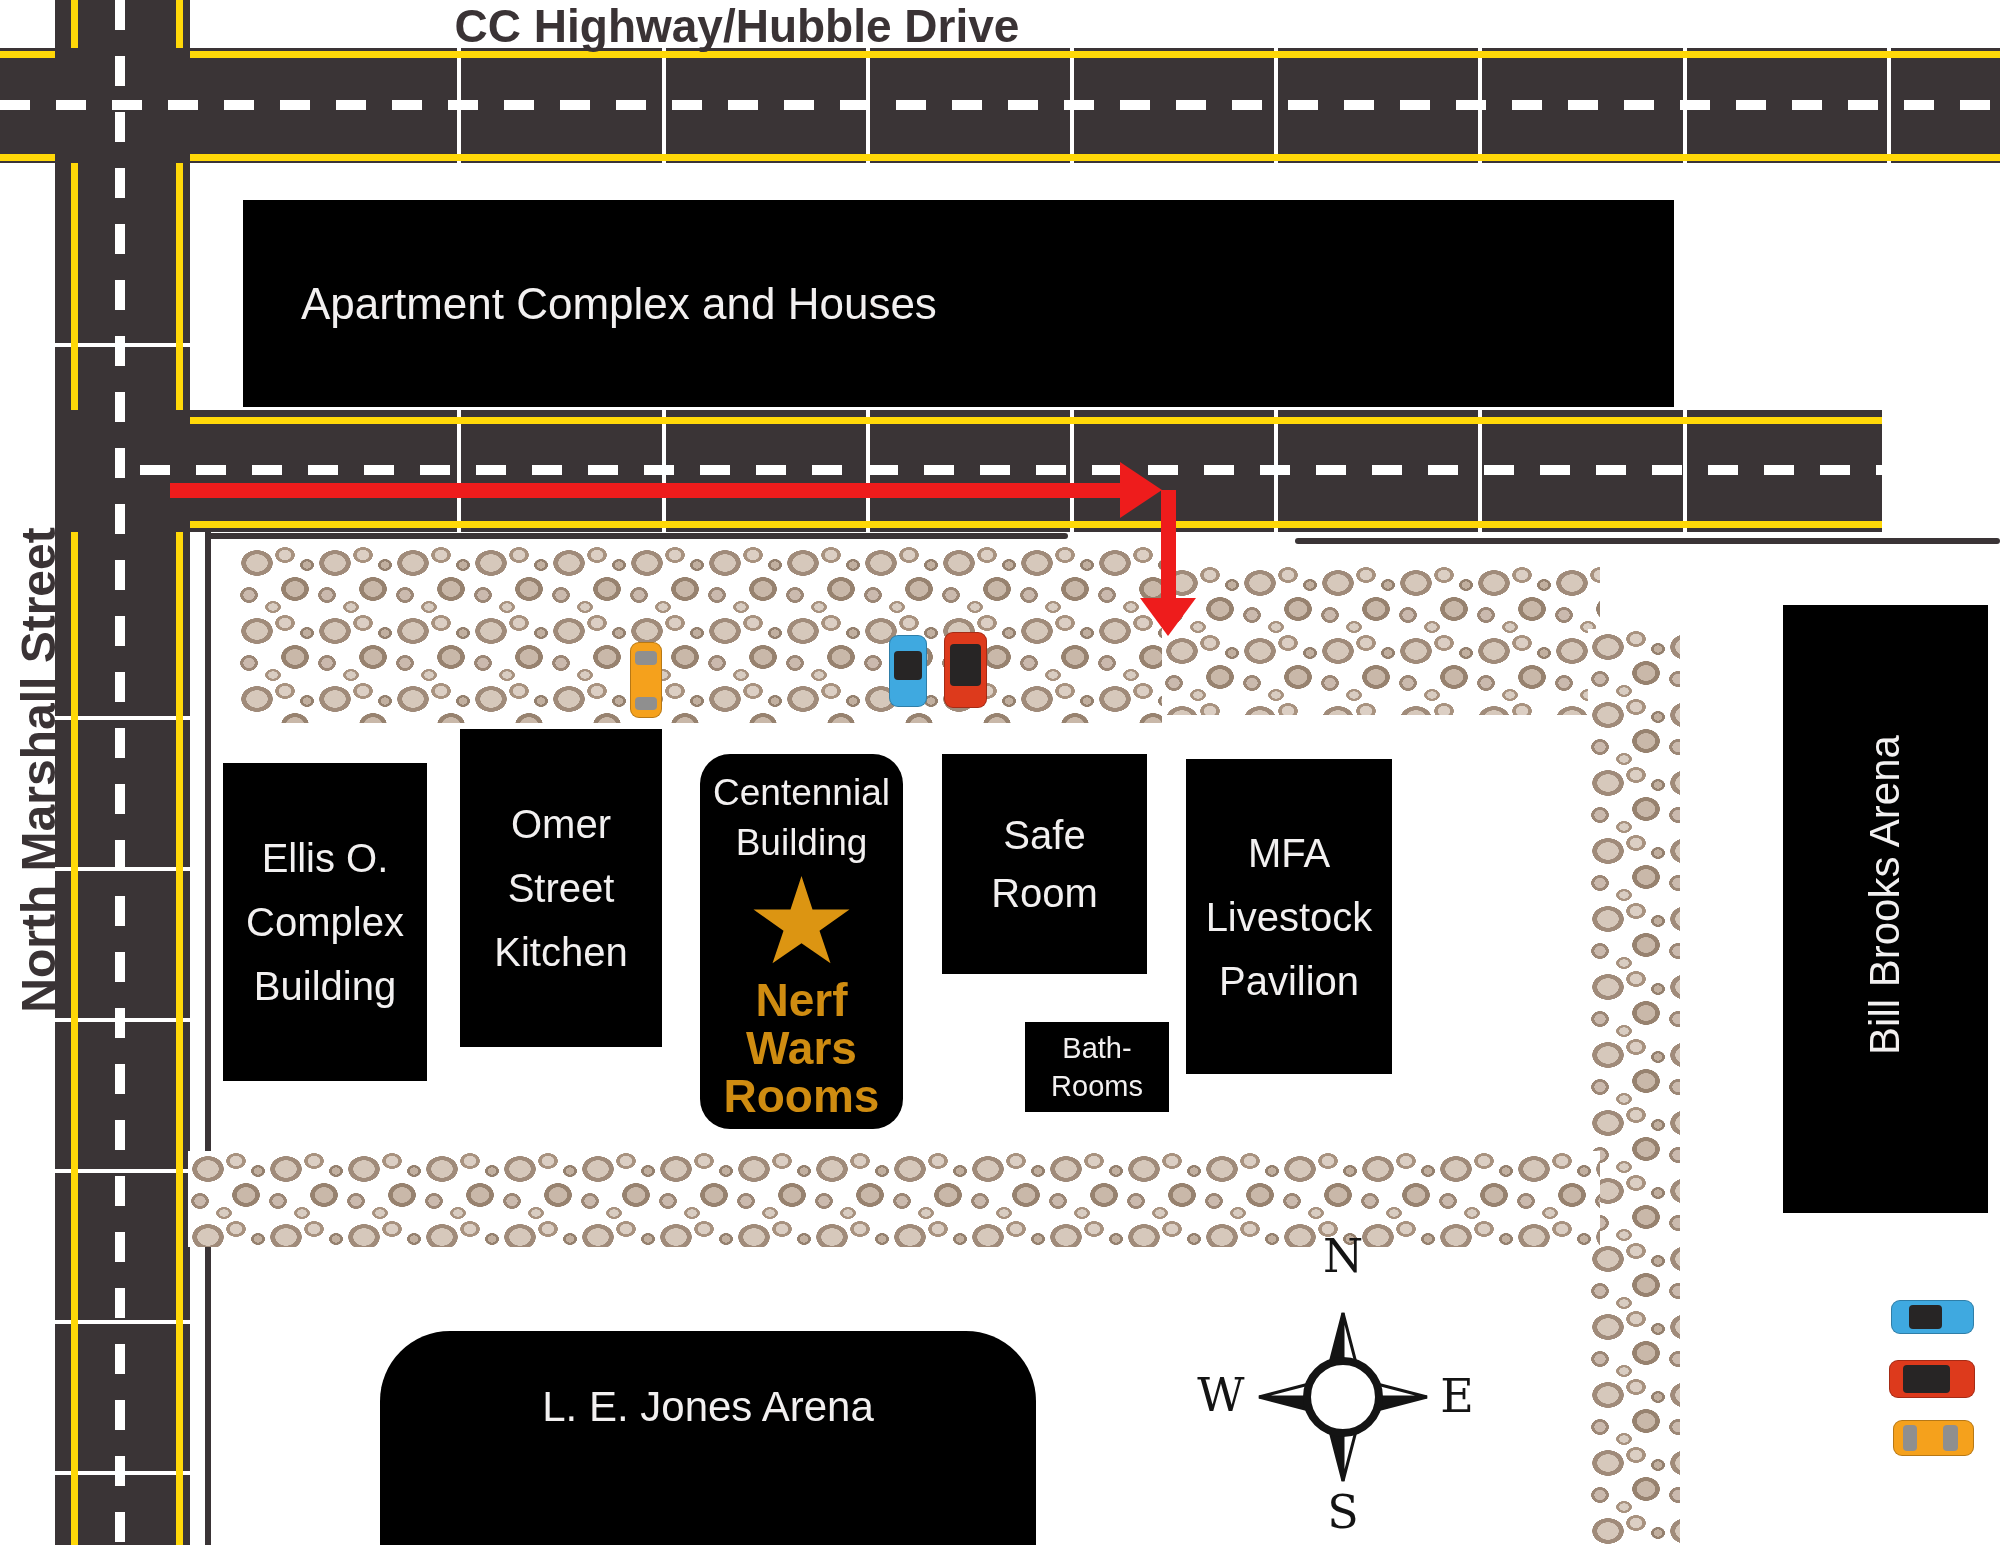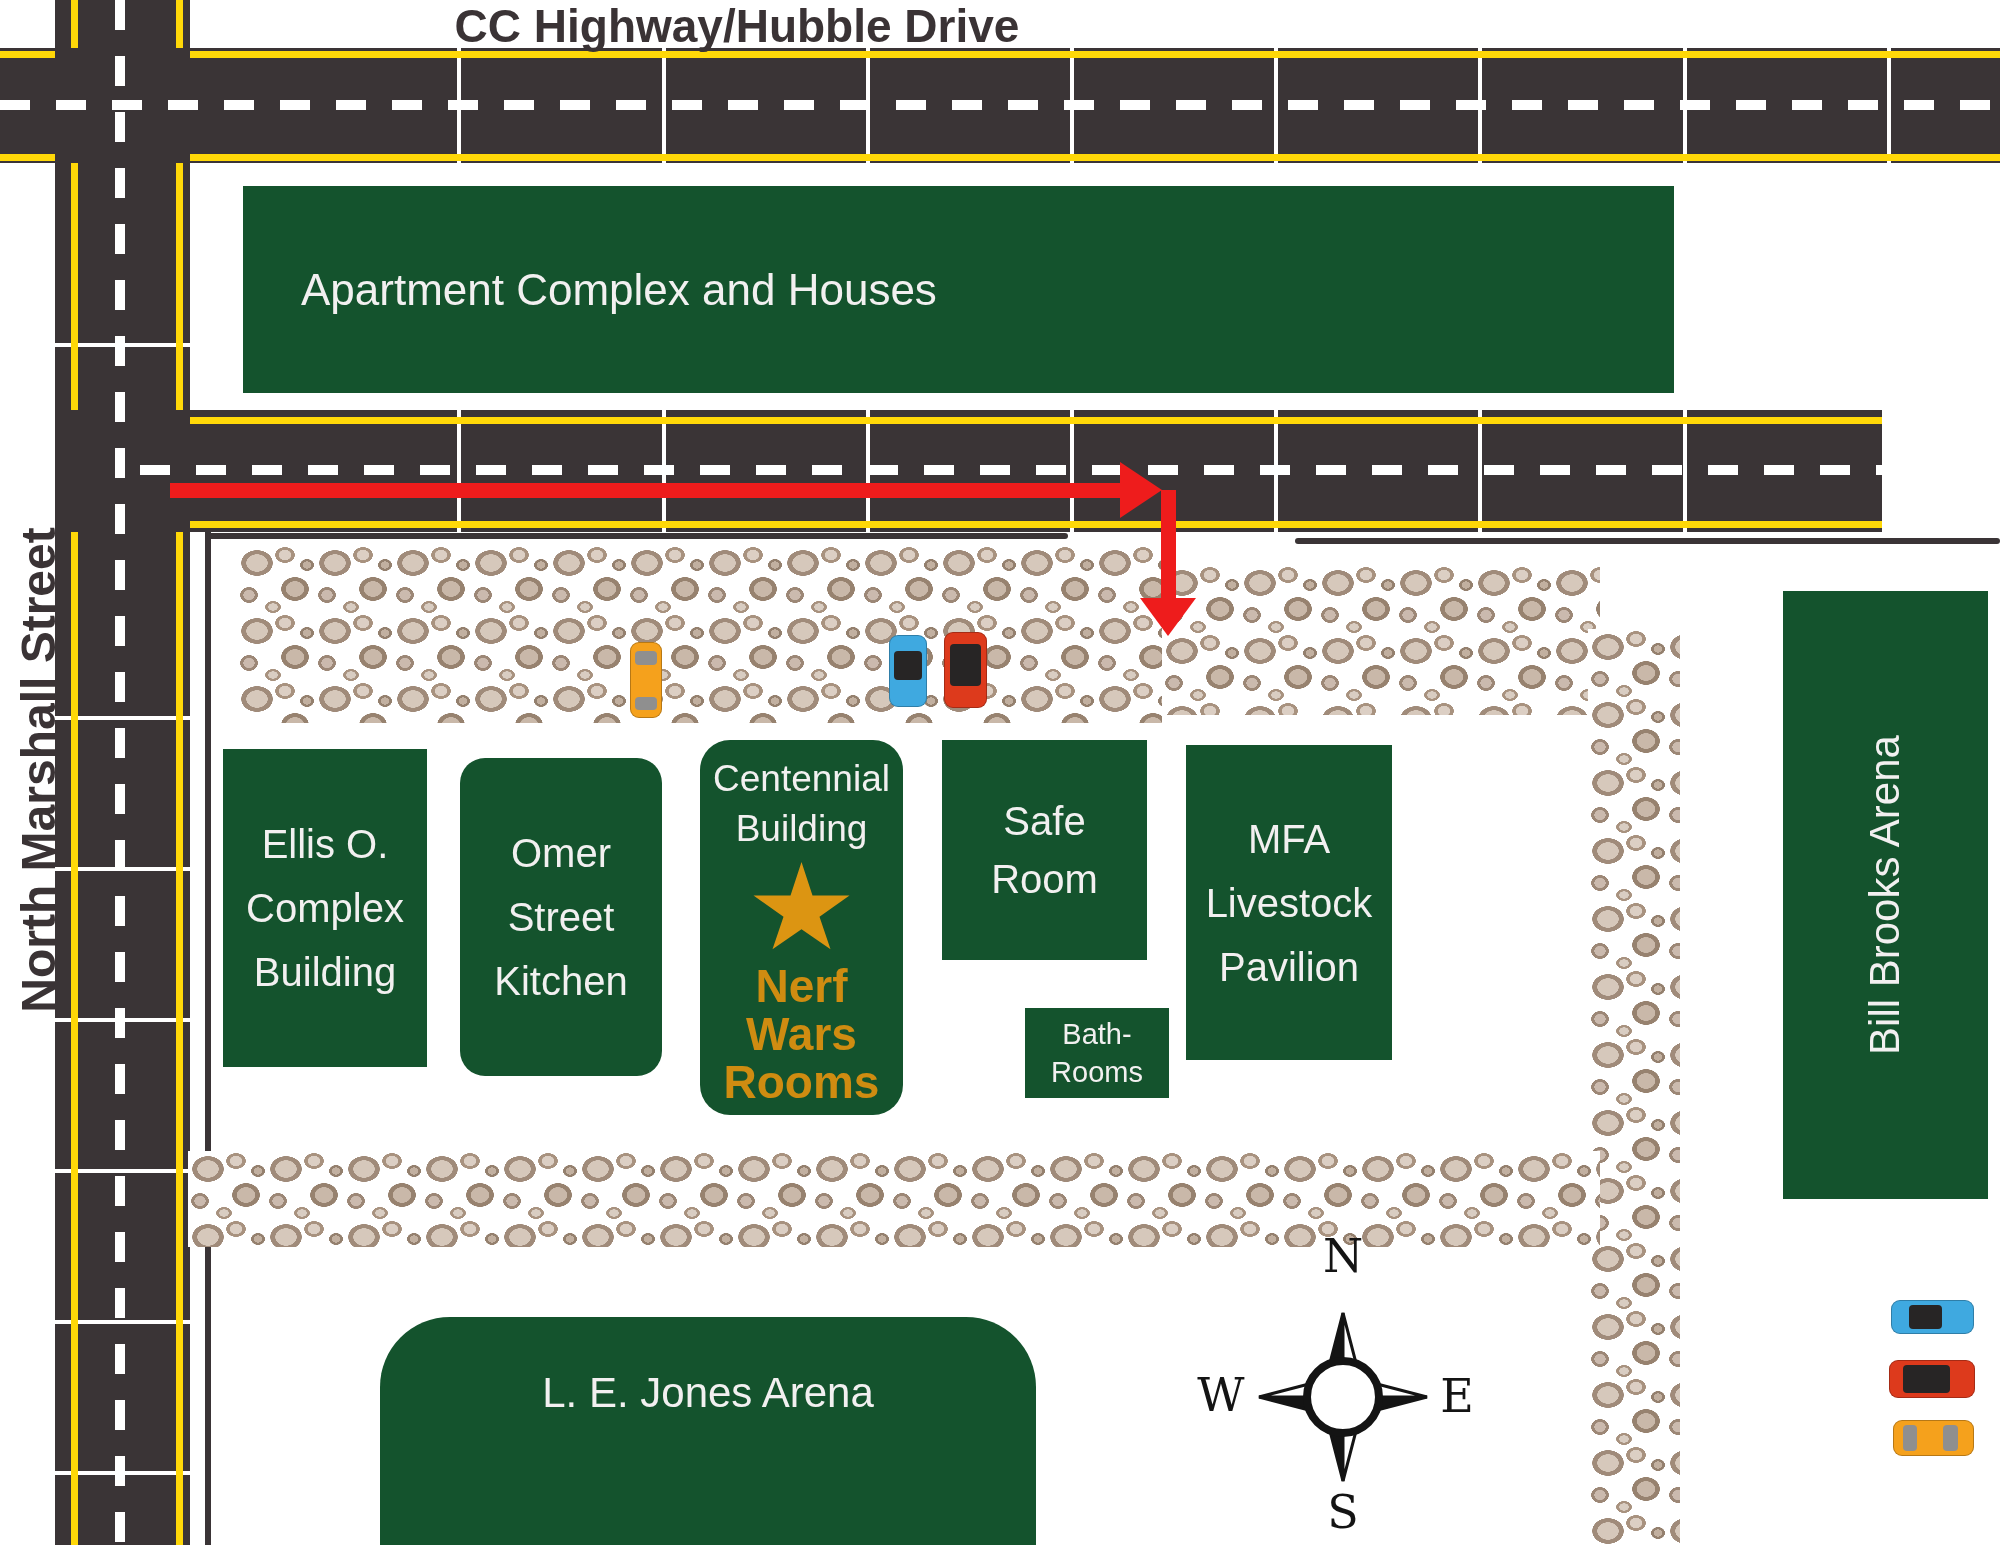--- a/index.html
+++ b/index.html
@@ -21,22 +21,22 @@
     background-image:
       radial-gradient(ellipse 16px 13px at 20px 18px,#d6c8bb 0 66%,#a08b7a 68% 97%,transparent 100%),
       radial-gradient(ellipse 14px 12px at 58px 44px,#c9b8a9 0 64%,#97826f 66% 97%,transparent 100%),
       radial-gradient(ellipse 10px 8px  at 48px 10px,#dccfc4 0 62%,#a8927f 64% 96%,transparent 100%),
       radial-gradient(ellipse 9px 8px   at 12px 50px,#cbbaae 0 62%,#9c8776 64% 96%,transparent 100%),
       radial-gradient(ellipse 8px 6px   at 36px 62px,#d9cdc2 0 60%,#a8927f 62% 96%,transparent 100%),
       radial-gradient(ellipse 7px 6px   at 70px 20px,#c2b0a0 0 60%,#94806e 62% 96%,transparent 100%);
     background-size:78px 68px;
   }
   
-  .bld{background:#14532d;color:#f2f0f0;display:flex;flex-direction:column;
-       align-items:center;justify-content:center;text-align:center;}
+  .bld{background:#000000;color:#f2f0f0;display:flex;flex-direction:column;
+       align-items:center;justify-content:center;text-align:center;margin-top:14px;}
   .bld .ln{display:block;}
   #b-apartment{justify-content:center;align-items:flex-start;padding-left:58px;box-sizing:border-box;
                font-size:44px;}
   #b-ellis,#b-omer,#b-mfa{font-size:40px;line-height:64px;}
   #b-safe{font-size:40px;line-height:58px;}
   #b-bath{font-size:29px;line-height:38px;}
   #b-centennial{font-size:37px;line-height:50px;padding-top:14px;box-sizing:border-box;
                 justify-content:flex-start;border-radius:30px;}
   .star{width:100px;height:96px;background:#dc9512;margin:8px auto 4px auto;
         clip-path:polygon(50% 0%,61% 35%,98% 35%,68% 57%,79% 91%,50% 70%,21% 91%,32% 57%,2% 35%,39% 35%);}
@@ -126,21 +126,21 @@
   <div id="b-apartment" class="abs bld" style="left:243px;top:186px;width:1431px;height:207px;">
     <span class="ln">Apartment Complex and Houses</span>
   </div>
 
   <div id="b-ellis" class="abs bld" style="left:223px;top:749px;width:204px;height:318px;">
     <span class="ln">Ellis O.</span>
     <span class="ln">Complex</span>
     <span class="ln">Building</span>
   </div>
 
-  <div id="b-omer" class="abs bld" style="left:460px;top:758px;width:202px;height:318px;border-radius:25px;">
+  <div id="b-omer" class="abs bld" style="left:460px;top:715px;width:202px;height:318px;">
     <span class="ln">Omer</span>
     <span class="ln">Street</span>
     <span class="ln">Kitchen</span>
   </div>
 
   <div id="b-centennial" class="abs bld" style="left:700px;top:740px;width:203px;height:375px;">
     <span class="ln">Centennial</span>
     <span class="ln">Building</span>
     <div class="star"></div>
     <span class="ln nerf">Nerf</span>

